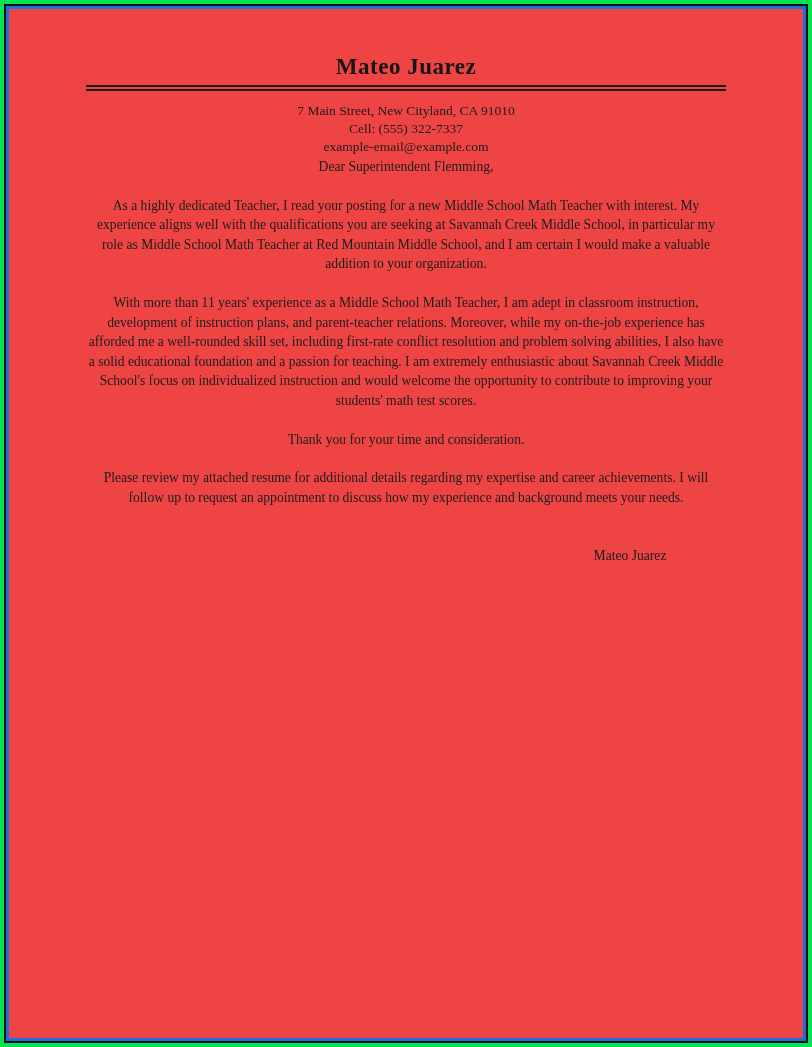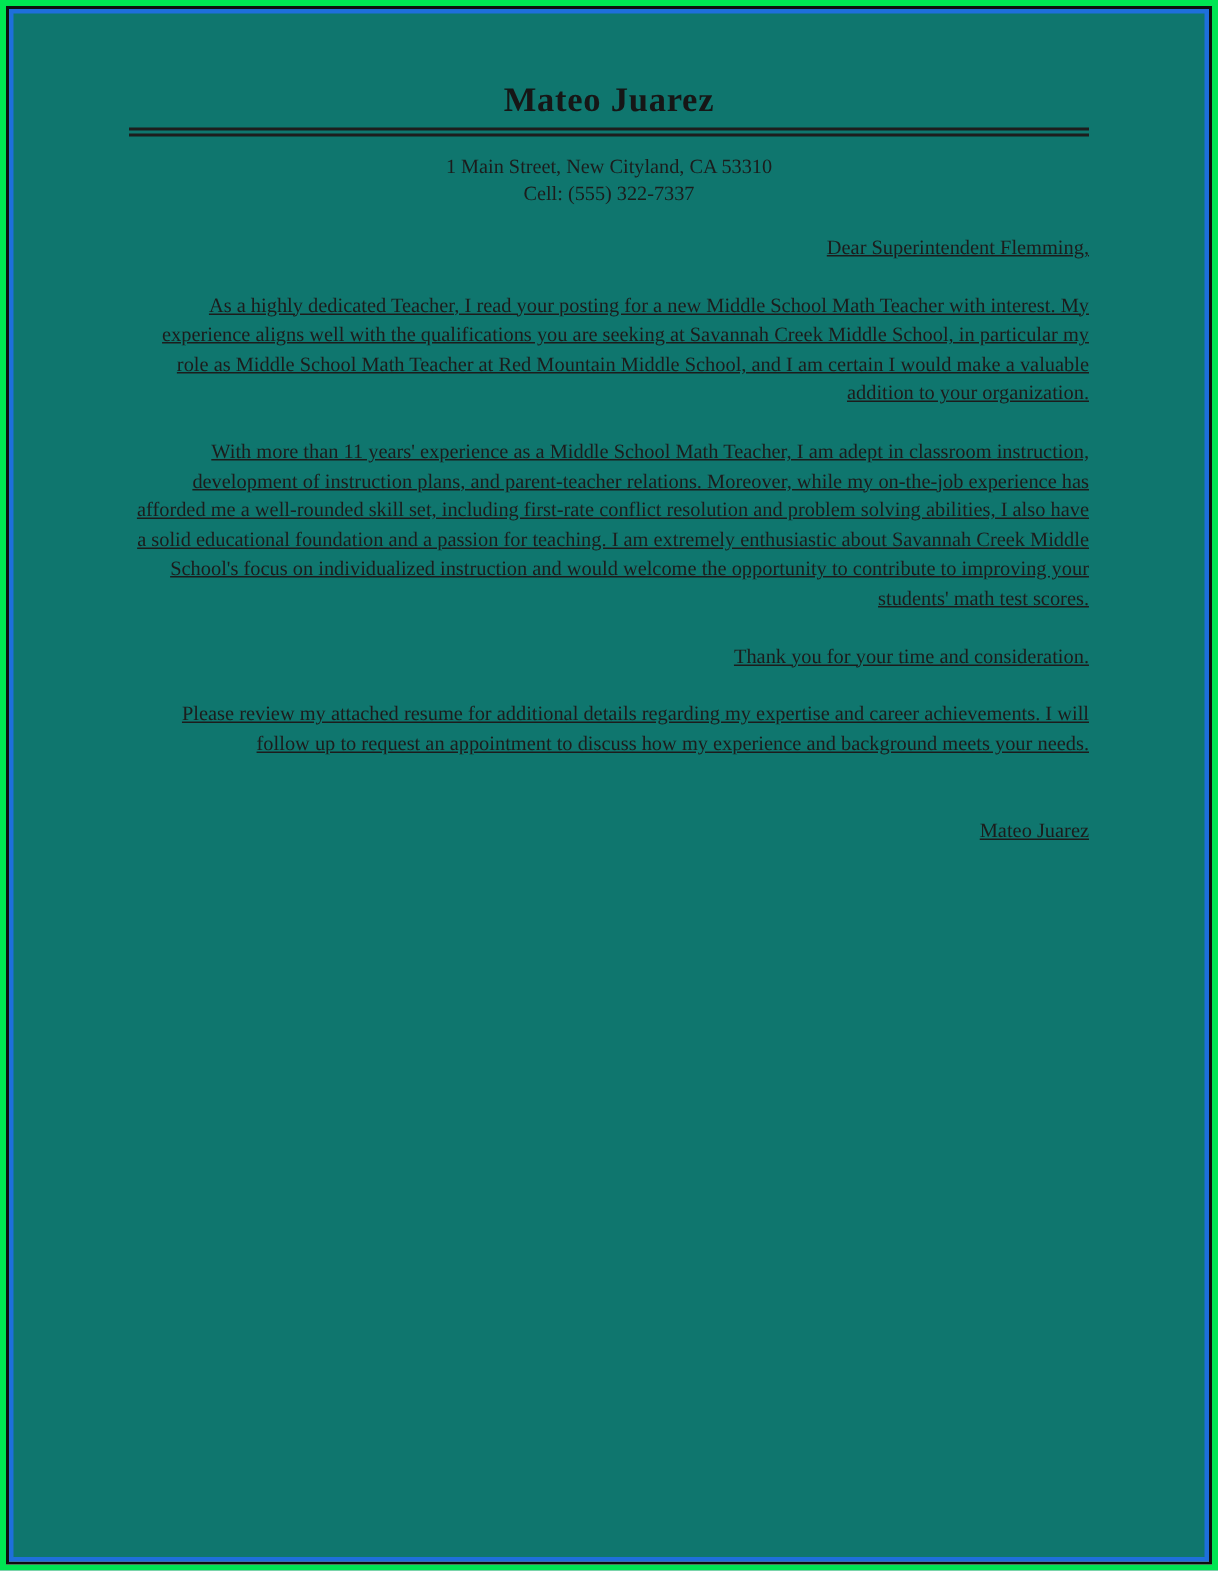--- a/index.html
+++ b/index.html
@@ -19,21 +19,21 @@
     width: 100%;
     height: 100%;
     box-sizing: border-box;
     border: 2px solid #0e0e0e;
   }
   .page-frame-blue {
     width: 100%;
     height: 100%;
     box-sizing: border-box;
     border: 3px solid #1e6fdb;
-    background: #0f766e;
+    background: #ef4444;
     overflow: hidden;
   }
   .letter-content {
     box-sizing: border-box;
     padding: 44px 77px 0 77px;
     color: #1c1c1c;
   }
   .sender-name {
     text-align: center;
     font-size: 23px;
@@ -51,25 +51,24 @@
   .contact-block {
     margin-top: 11px;
     text-align: center;
     font-size: 13.5px;
     line-height: 18px;
   }
   .contact-line {
     white-space: nowrap;
   }
   .letter-body {
-    margin-top: 17px;
+    margin-top: 1px;
     font-size: 13.6px;
     line-height: 19.6px;
-    text-align: right;
-    text-decoration: underline;
+    text-align: center;
   }
   .letter-body p {
     margin: 0 0 19px 0;
   }
   .salutation {
     margin-bottom: 19px;
   }
   .signoff-block {
     margin-left: 448px;
     margin-top: 31px;
@@ -84,22 +83,23 @@
 <div class="page-frame-green">
   <div class="page-frame-black">
     <div class="page-frame-blue">
       <div class="letter-content">
 
         <div class="sender-name">Mateo Juarez</div>
 
         <div class="header-divider"></div>
 
         <div class="contact-block">
-          <div class="contact-line">1 Main Street, New Cityland, CA 53310</div>
+          <div class="contact-line">7 Main Street, New Cityland, CA 91010</div>
           <div class="contact-line">Cell: (555) 322-7337</div>
+          <div class="contact-line">example-email@example.com</div>
         </div>
 
         <div class="letter-body">
           <div class="salutation">Dear Superintendent Flemming,</div>
 
           <p>As a highly dedicated Teacher, I read your posting for a new Middle School Math Teacher with interest. My experience aligns well with the qualifications you are seeking at Savannah Creek Middle School, in particular my role as Middle School Math Teacher at Red Mountain Middle School, and I am certain I would make a valuable addition to your organization.</p>
 
           <p>With more than 11 years' experience as a Middle School Math Teacher, I am adept in classroom instruction, development of instruction plans, and parent-teacher relations. Moreover, while my on-the-job experience has afforded me a well-rounded skill set, including first-rate conflict resolution and problem solving abilities, I also have a solid educational foundation and a passion for teaching. I am extremely enthusiastic about Savannah Creek Middle School's focus on individualized instruction and would welcome the opportunity to contribute to improving your students' math test scores.</p>
 
           <p>Thank you for your time and consideration.</p>

